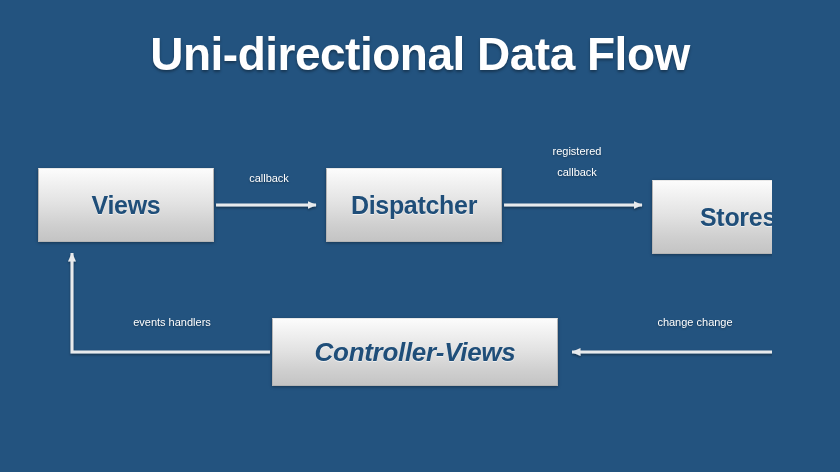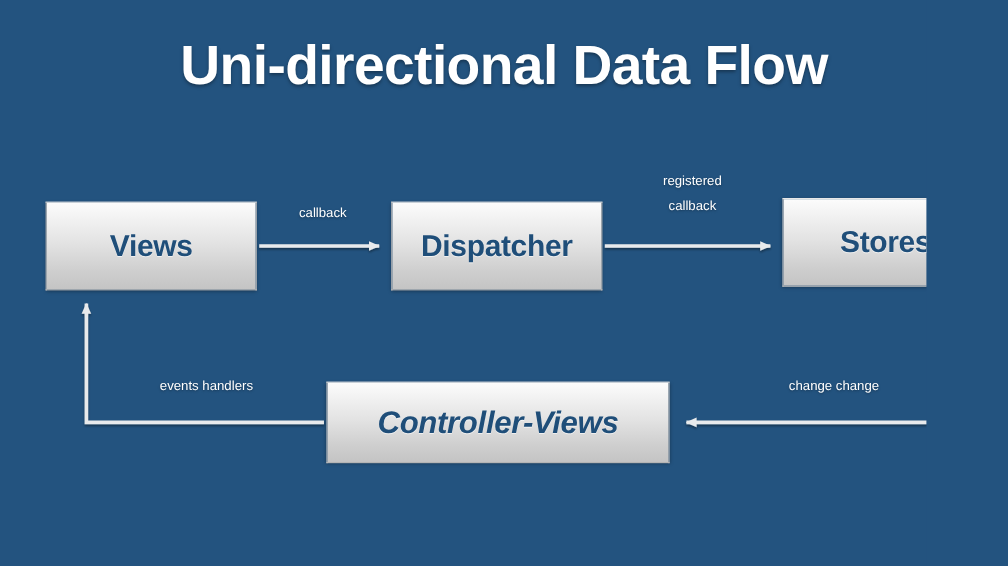--- a/index.html
+++ b/index.html
@@ -62,21 +62,21 @@
     color: #1f4e79;
     font-weight: bold;
     font-size: 25px;
     letter-spacing: -0.3px;
     white-space: nowrap;
     text-shadow: 0 1px 0 rgba(255,255,255,0.6);
   }
 
   #node-views       { left: 38px;  top: 168px; width: 176px; height: 74px; }
   #node-dispatcher  { left: 326px; top: 168px; width: 176px; height: 74px; }
-  #node-stores      { left: 652px; top: 165px; width: 172px; height: 74px; text-align: center; }
+  #node-stores      { left: 652px; top: 180px; width: 172px; height: 74px; text-align: center; }
   #node-controller  { left: 272px; top: 318px; width: 286px; height: 68px; }
 
   #node-controller .node-label { font-size: 26px; font-style: italic; }
 
   
   .edge-label {
     position: absolute;
     color: #ffffff;
     font-size: 11px;
     line-height: 21px;

